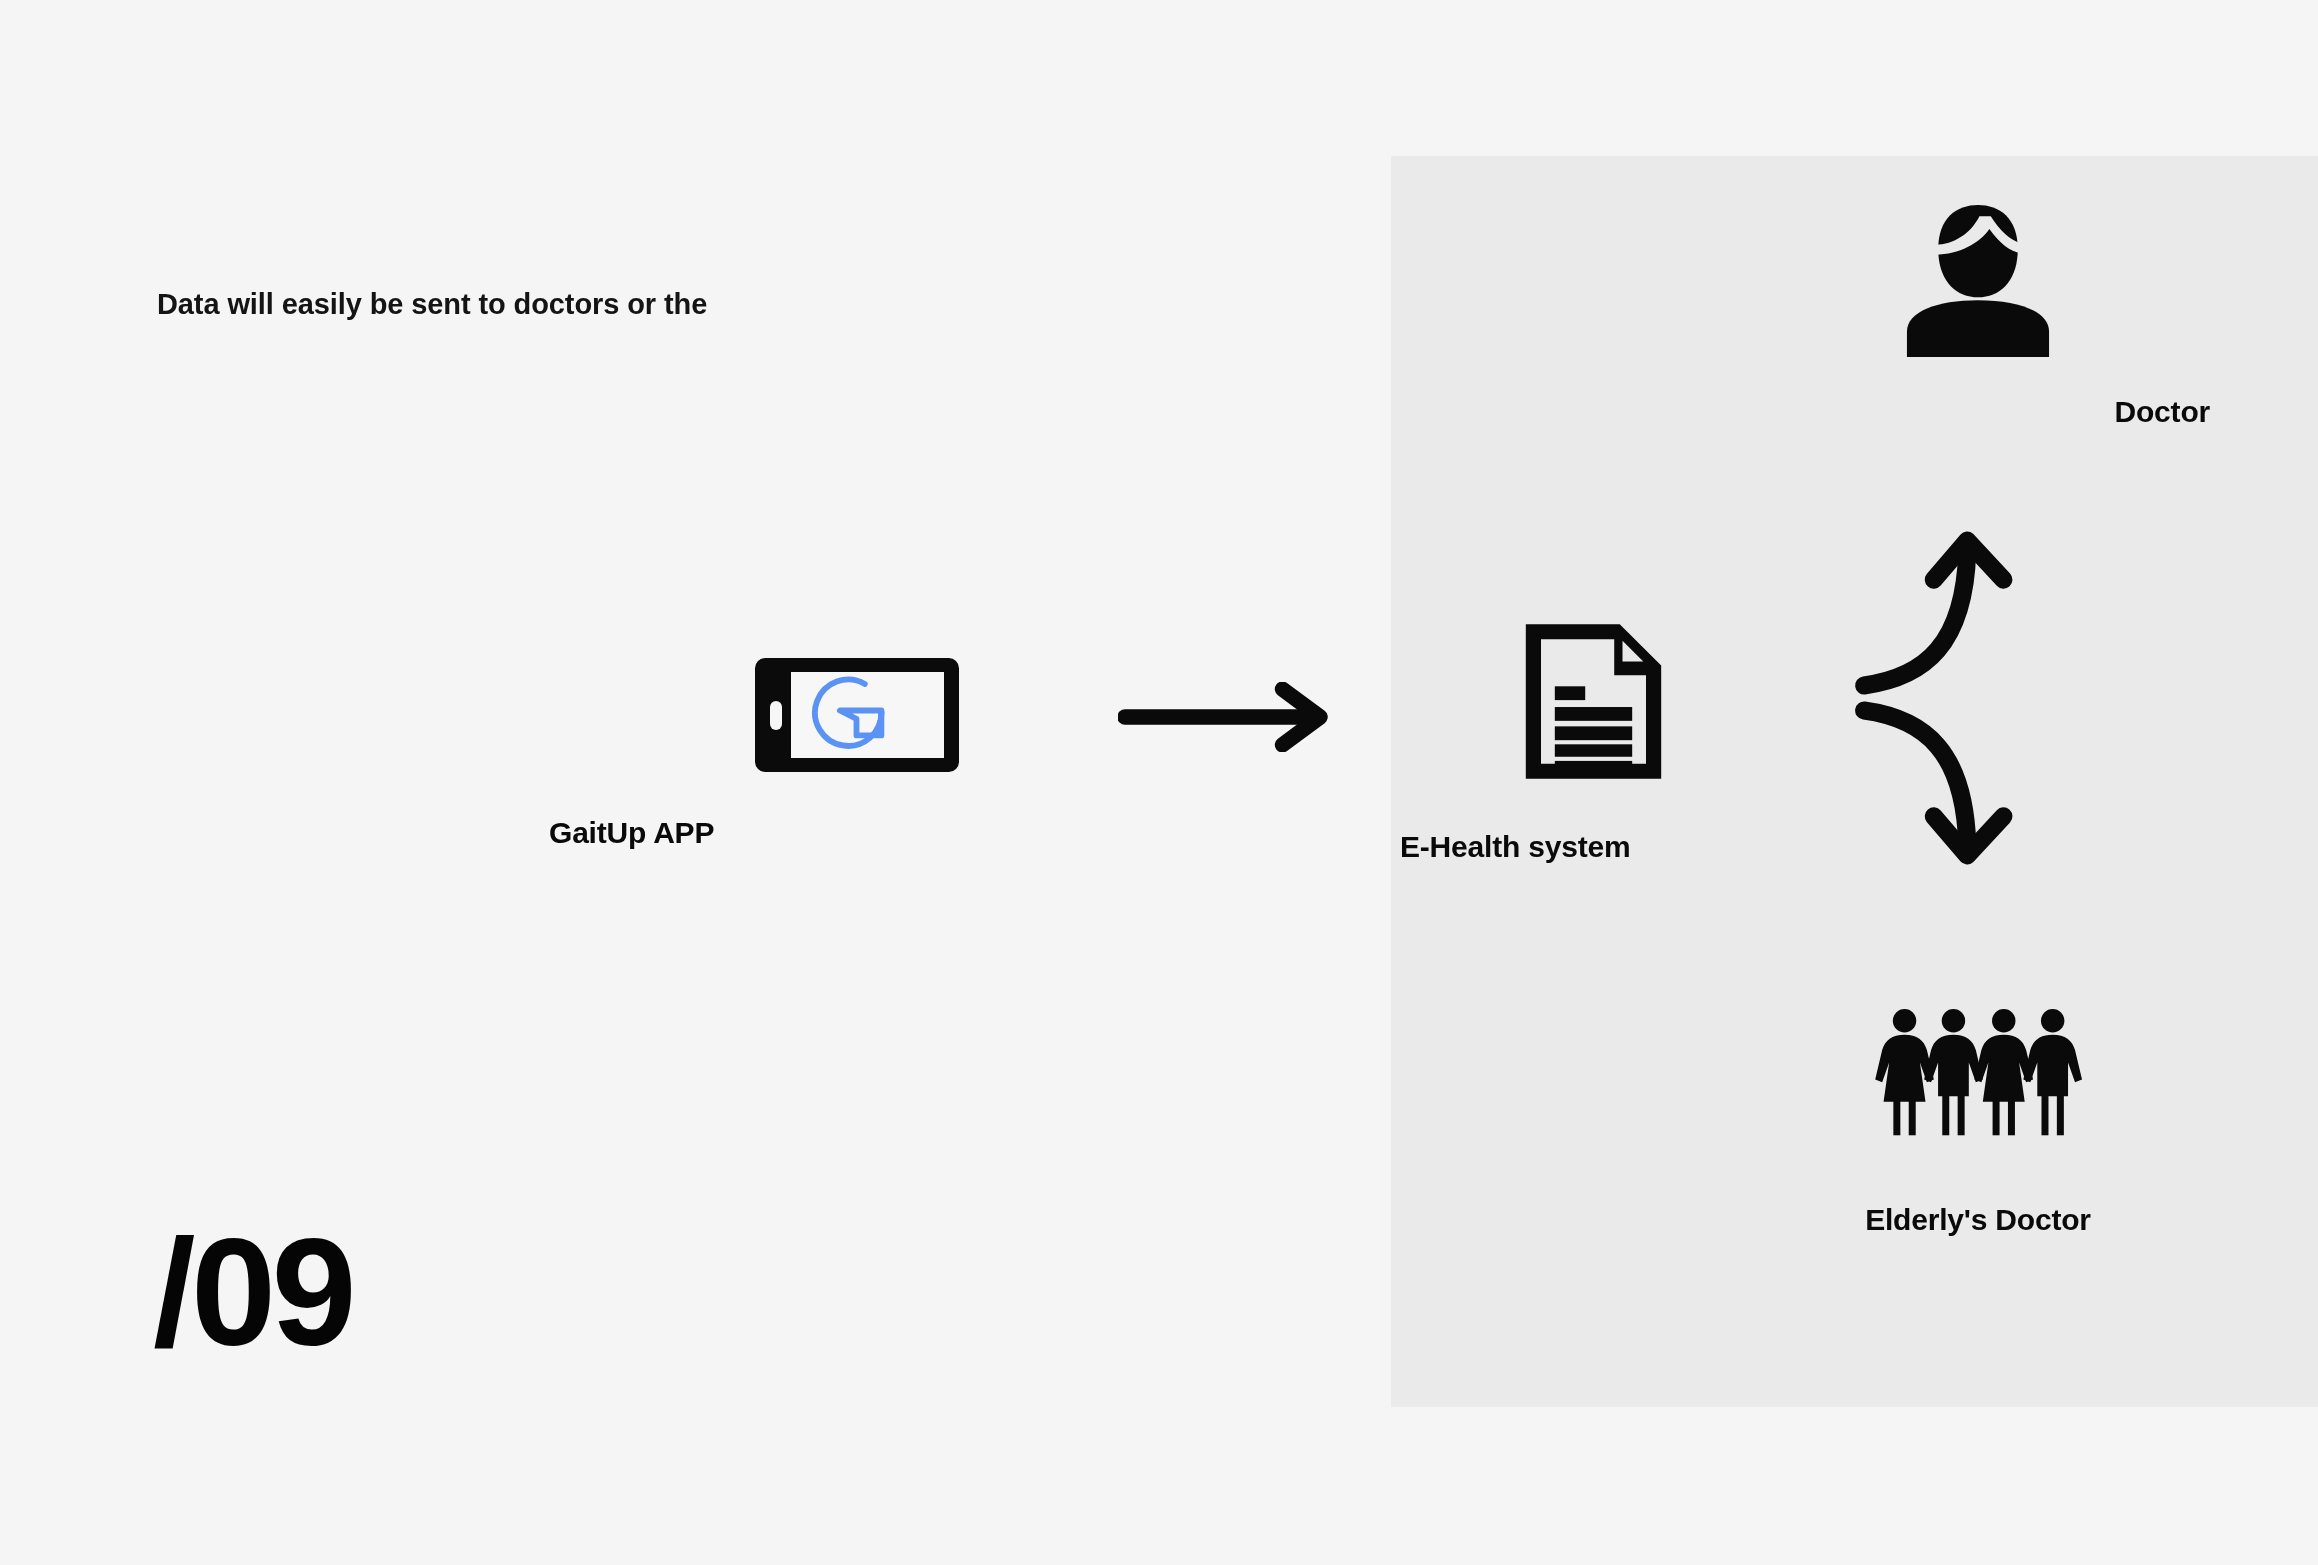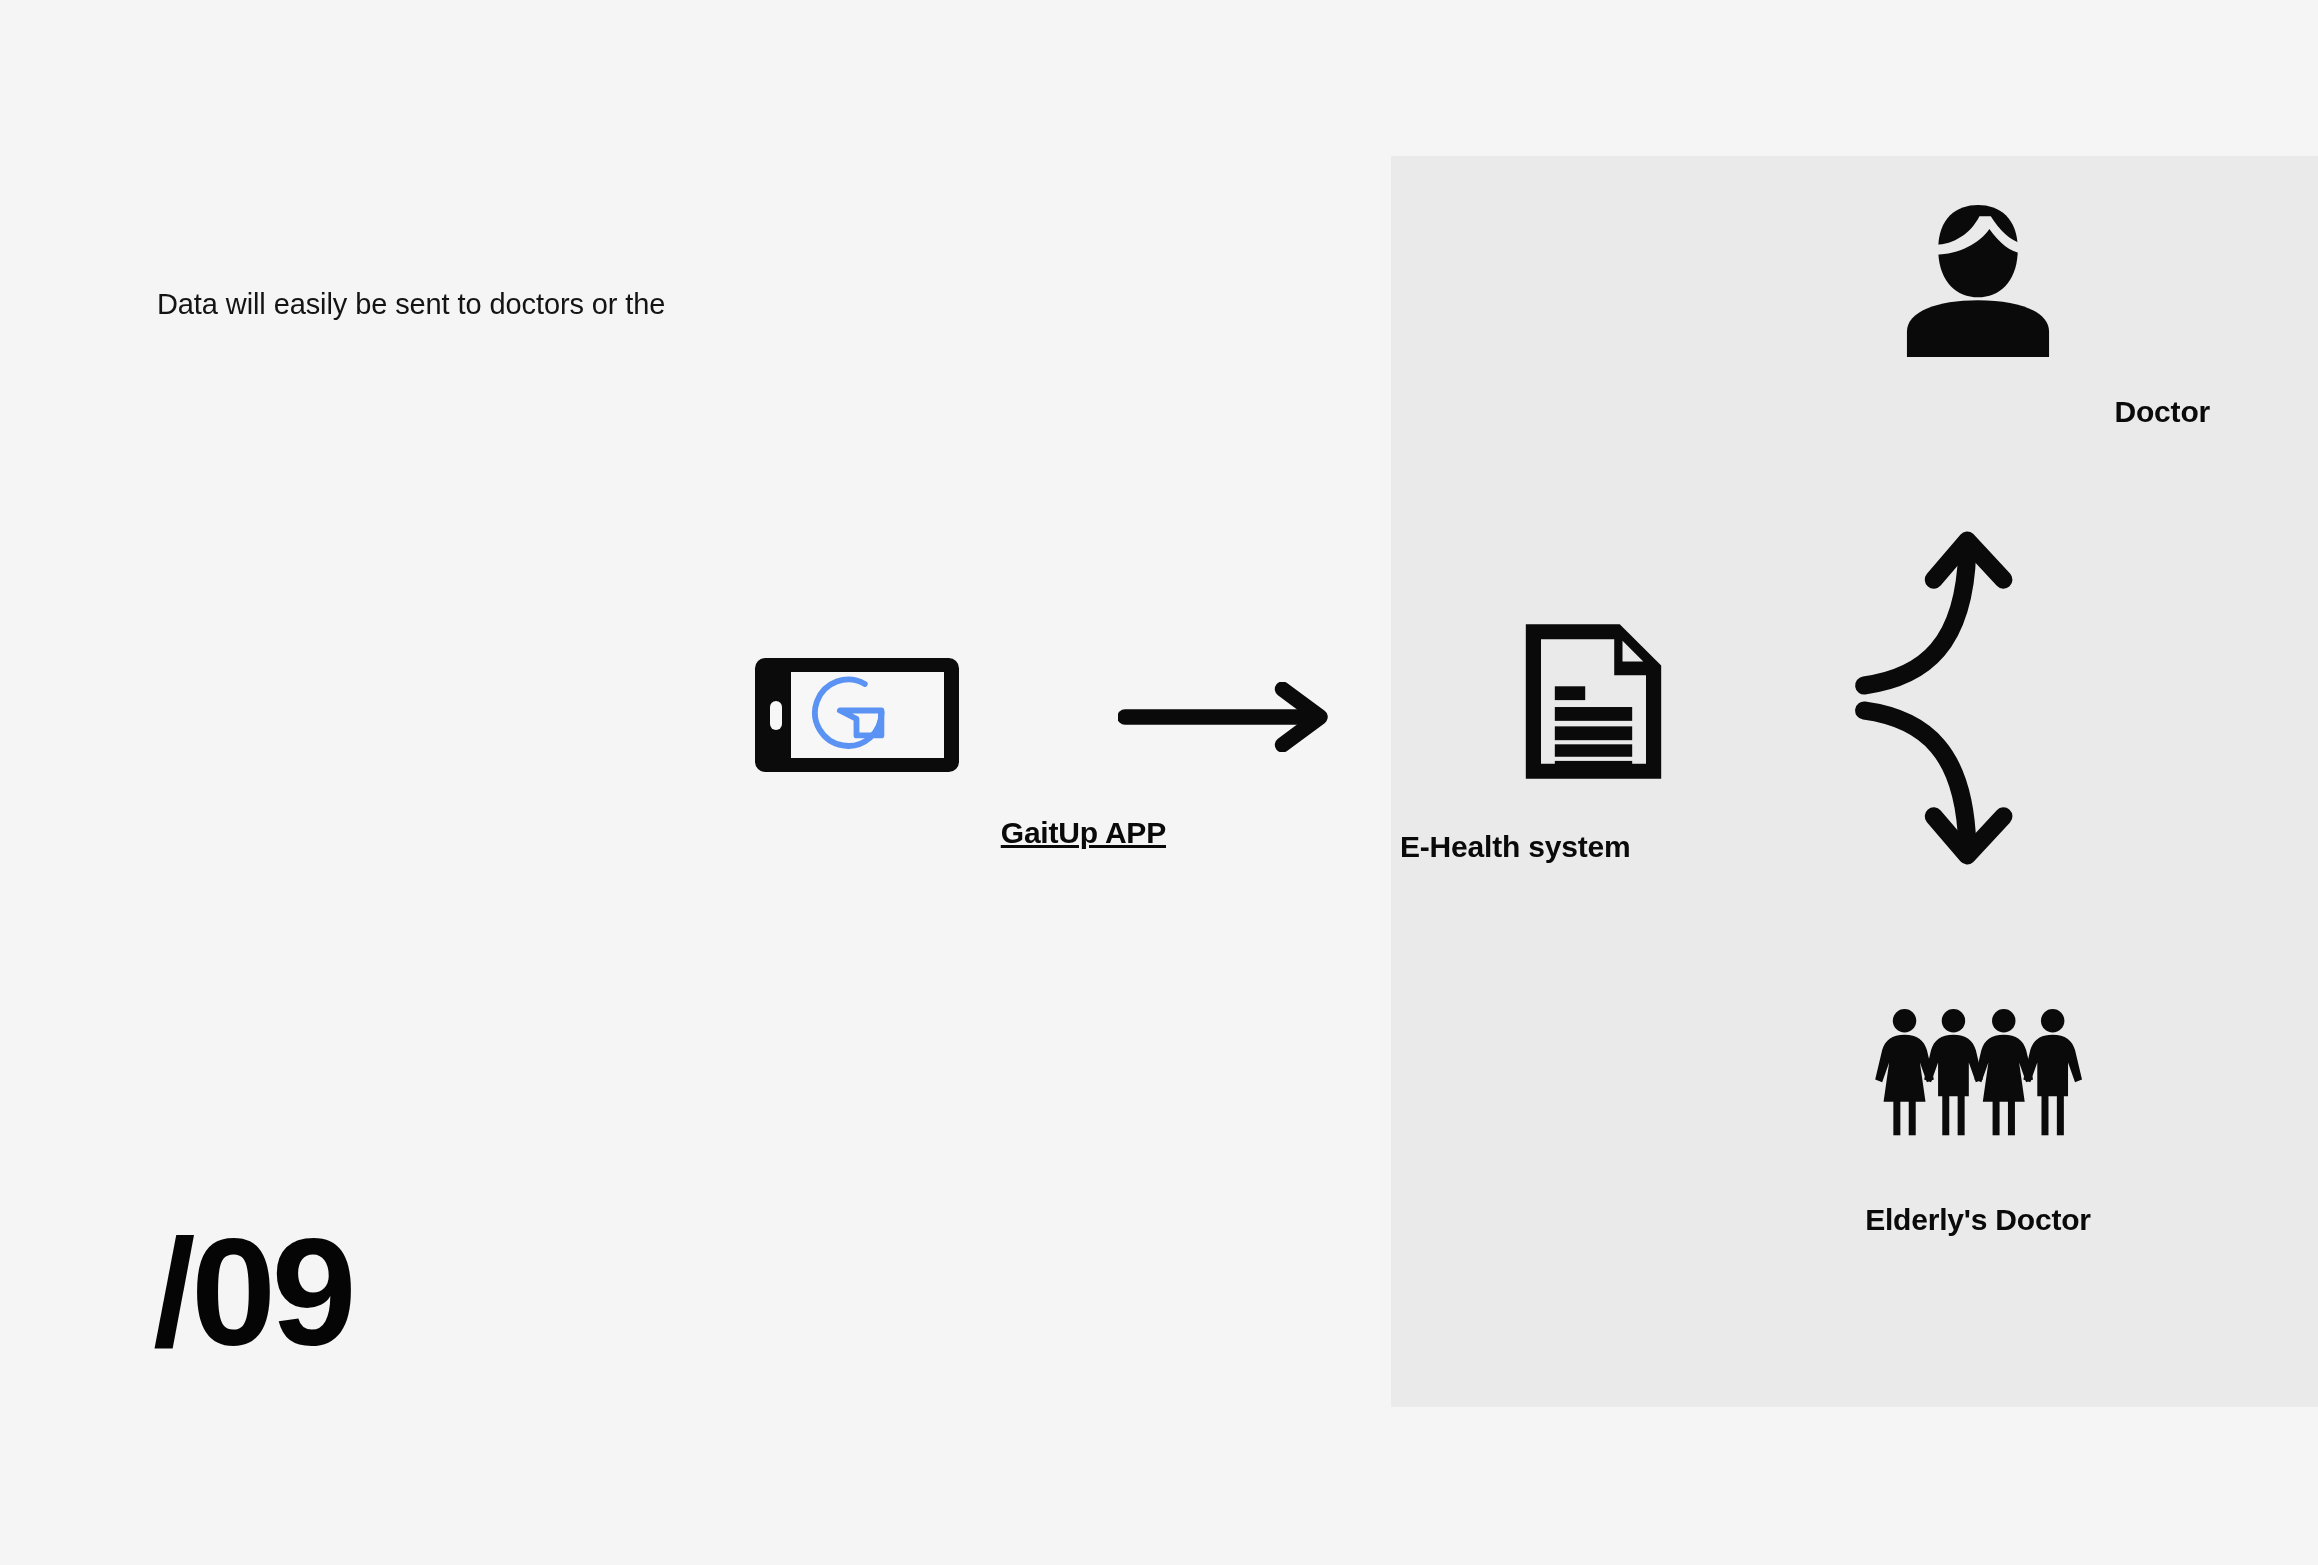--- a/index.html
+++ b/index.html
@@ -21,21 +21,21 @@
   }
 
   
   .body-copy{
     position:absolute;
     left:157px;top:284px;
     width:1141px;
     font-size:29px;
     line-height:1.42;
     color:#141414;
-    font-weight:400;
+    font-weight:700;
     letter-spacing:-0.1px;
   }
   .body-copy span{display:block;}
 
   
   .page-number{
     position:absolute;
     left:153px;top:1215px;
     font-size:153px;
     font-weight:800;
@@ -65,21 +65,21 @@
     background:#f7f7f7;
   }
   .phone-btn{
     position:absolute;
     left:15px;top:43px;
     width:12px;height:29px;
     background:#f7f7f7;
     border-radius:6.5px;
   }
   .g-logo{position:absolute;left:55px;top:16px;width:83px;height:83px;}
-  .lbl-app{left:549px;top:816px;width:617px;text-align:right;text-decoration:underline;}
+  .lbl-app{left:549px;top:816px;width:617px;text-align:left;}
 
   
   .arrow-straight{position:absolute;left:1118px;top:682px;width:223px;height:70px;}
 
   
   .doc-wrap{position:absolute;left:1520px;top:620px;width:147px;height:163px;}
   .lbl-doc{left:1400px;top:830px;}
 
   
   .doctor-wrap{position:absolute;left:1899px;top:195px;width:158px;height:162px;}

